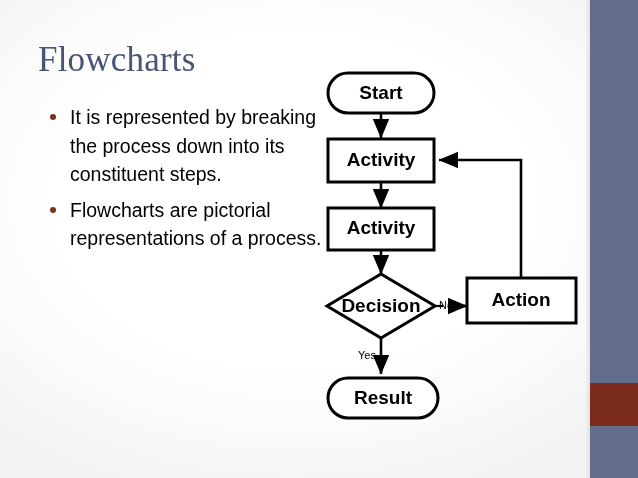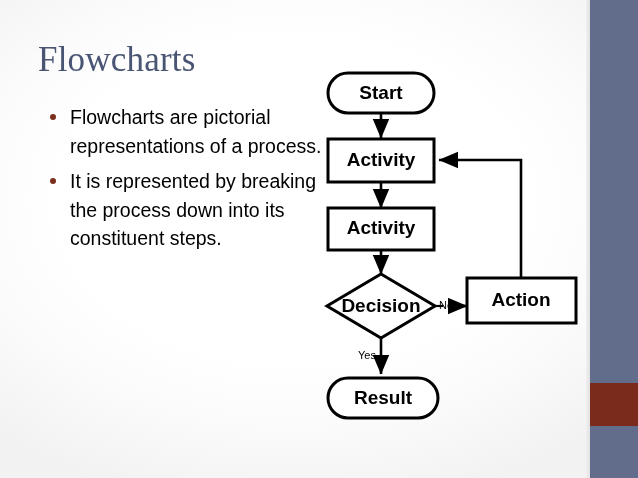--- a/index.html
+++ b/index.html
@@ -136,25 +136,25 @@
 
   <div id="right-bar-edge"></div>
   <div id="right-bar"></div>
   <div id="right-bar-accent"></div>
 
   <div id="title">Flowcharts</div>
 
   <div id="body-list">
     <div class="bullet-item">
       <span class="bullet-dot"></span>
-      <span>Flowcharts are pictorial representations of a process.</span>
+      <span>It is represented by breaking the process down into its constituent steps.</span>
     </div>
     <div class="bullet-item">
       <span class="bullet-dot"></span>
-      <span>It is represented by breaking the process down into its constituent steps.</span>
+      <span>Flowcharts are pictorial representations of a process.</span>
     </div>
   </div>
 
   <div id="flowchart">
     <svg width="275" height="370" viewBox="0 0 275 370" xmlns="http://www.w3.org/2000/svg">
       <defs>
         <marker id="arrow" markerWidth="9" markerHeight="9" refX="7.4" refY="3.2" orient="auto" markerUnits="strokeWidth">
           <path d="M0,0 L7.6,3.2 L0,6.4 z" fill="#000000"></path>
         </marker>
       </defs>

